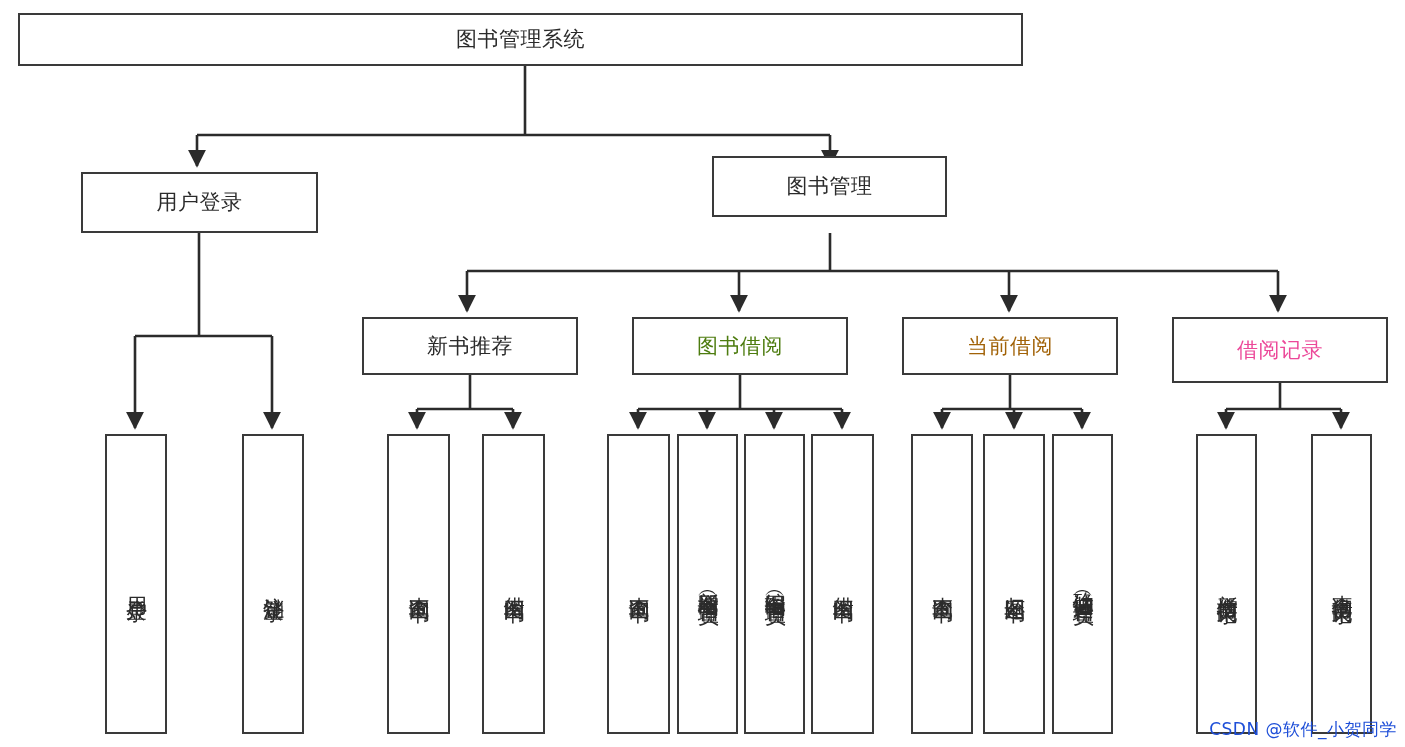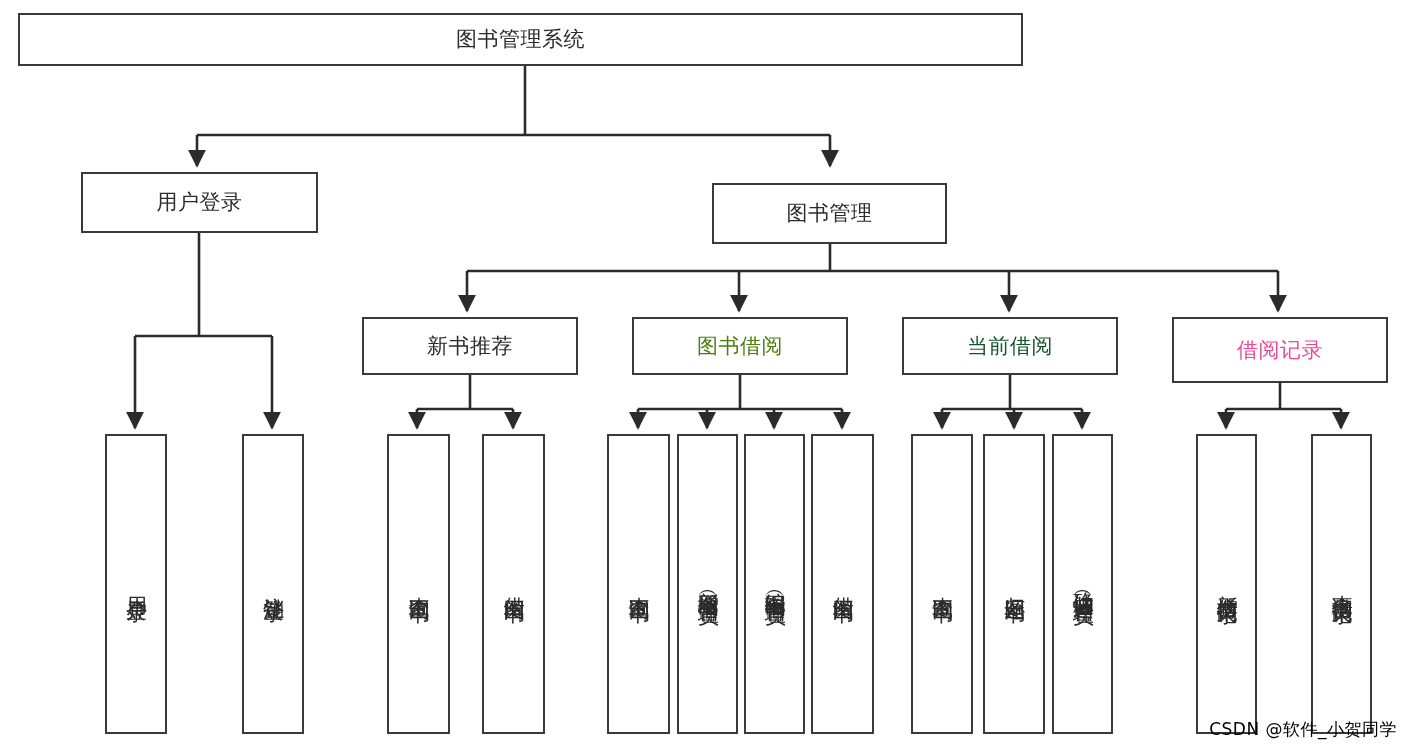--- a/index.html
+++ b/index.html
@@ -125,31 +125,31 @@
     </g>
   </svg>
 
   <div class="node horizontal" style="left: 18px; top: 13px; width: 1005px; height: 53px; border-color: rgb(58, 58, 58); background: rgb(255, 255, 255); color: rgb(43, 43, 43);">
     <span class="node-label">图书管理系统</span>
   </div>
 
   <div class="node horizontal" style="left: 81px; top: 172px; width: 237px; height: 61px; border-color: rgb(58, 58, 58); background: rgb(255, 255, 255); color: rgb(43, 43, 43);">
     <span class="node-label">用户登录</span>
   </div>
-  <div class="node horizontal" style="left: 712px; top: 183px; width: 235px; height: 61px; border-color: rgb(58, 58, 58); background: rgb(255, 255, 255); color: rgb(43, 43, 43);">
+  <div class="node horizontal" style="left: 712px; top: 156px; width: 235px; height: 61px; border-color: rgb(58, 58, 58); background: rgb(255, 255, 255); color: rgb(43, 43, 43);">
     <span class="node-label">图书管理</span>
   </div>
 
   <div class="node horizontal" style="left: 362px; top: 317px; width: 216px; height: 58px; border-color: rgb(58, 58, 58); background: rgb(255, 255, 255); color: rgb(43, 43, 43);">
     <span class="node-label">新书推荐</span>
   </div>
   <div class="node horizontal" style="left: 632px; top: 317px; width: 216px; height: 58px; border-color: rgb(58, 58, 58); background: rgb(255, 255, 255); color: #4d7c0f;">
     <span class="node-label">图书借阅</span>
   </div>
-  <div class="node horizontal" style="left: 902px; top: 317px; width: 216px; height: 58px; border-color: rgb(58, 58, 58); background: rgb(255, 255, 255); color: #14532d;">
+  <div class="node horizontal" style="left: 902px; top: 317px; width: 216px; height: 58px; border-color: rgb(58, 58, 58); background: rgb(255, 255, 255); color: #a16207;">
     <span class="node-label">当前借阅</span>
   </div>
   <div class="node horizontal" style="left: 1172px; top: 317px; width: 216px; height: 66px; border-color: rgb(58, 58, 58); background: rgb(255, 255, 255); color: #ec4899;">
     <span class="node-label">借阅记录</span>
   </div>
 
   <div class="node vertical center" style="left: 105px; top: 434px; width: 62px; height: 300px; padding-top: 144px; border-color: rgb(58, 58, 58); background: rgb(255, 255, 255); color: rgb(43, 43, 43);">
     <span class="node-label">用户登录</span>
   </div>
   <div class="node vertical center" style="left: 242px; top: 434px; width: 62px; height: 300px; padding-top: 144px; border-color: rgb(58, 58, 58); background: rgb(255, 255, 255); color: rgb(43, 43, 43);">
@@ -182,14 +182,14 @@
   <div class="node vertical" style="left: 1052px; top: 434px; width: 61px; height: 300px; padding-top: 139px; border-color: rgb(58, 58, 58); background: rgb(255, 255, 255); color: rgb(43, 43, 43);">
     <span class="node-label">确认归还（管理员）</span>
   </div>
   <div class="node vertical center" style="left: 1196px; top: 434px; width: 61px; height: 300px; padding-top: 142px; border-color: rgb(58, 58, 58); background: rgb(255, 255, 255); color: rgb(43, 43, 43);">
     <span class="node-label">新增借阅记录</span>
   </div>
   <div class="node vertical center" style="left: 1311px; top: 434px; width: 61px; height: 300px; padding-top: 142px; border-color: rgb(58, 58, 58); background: rgb(255, 255, 255); color: rgb(43, 43, 43);">
     <span class="node-label">查询借阅记录</span>
   </div>
 
-  <div id="watermark" style="color: #000000;">CSDN @软件_小贺同学</div>
+  <div id="watermark" style="color: #1d4ed8;">CSDN @软件_小贺同学</div>
 </div>
 
 </body></html>

